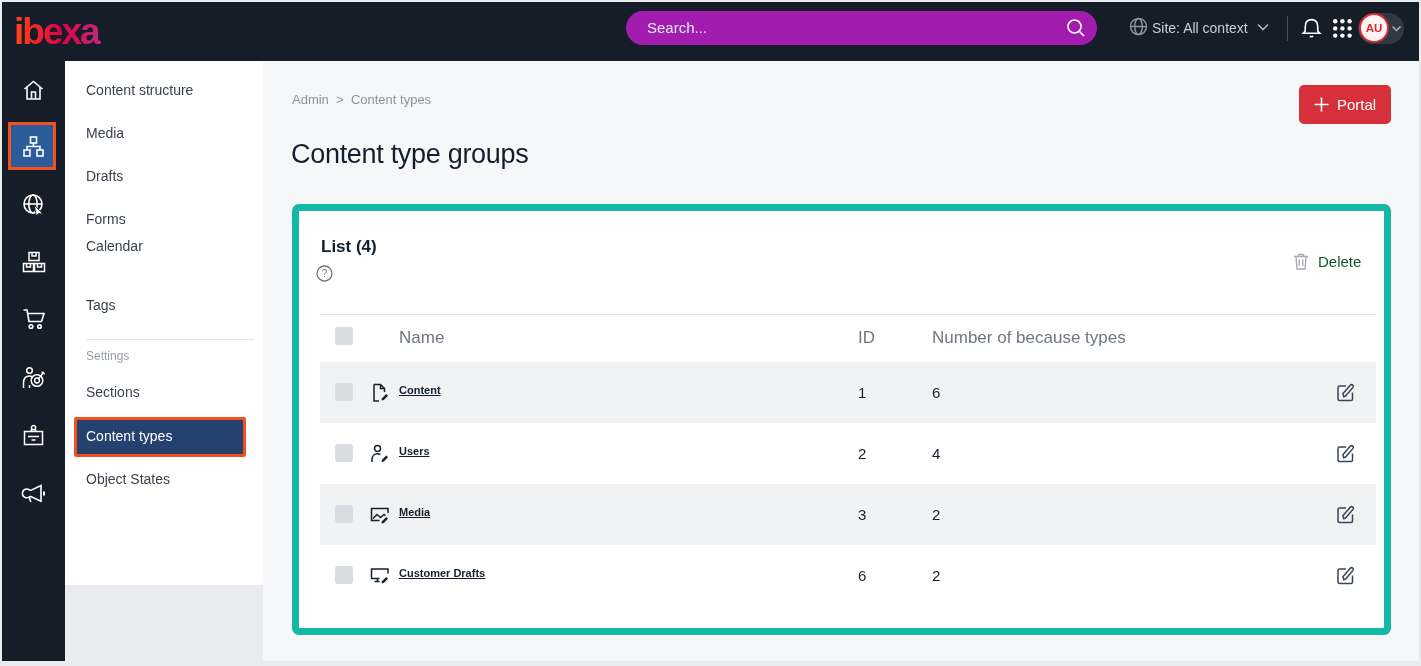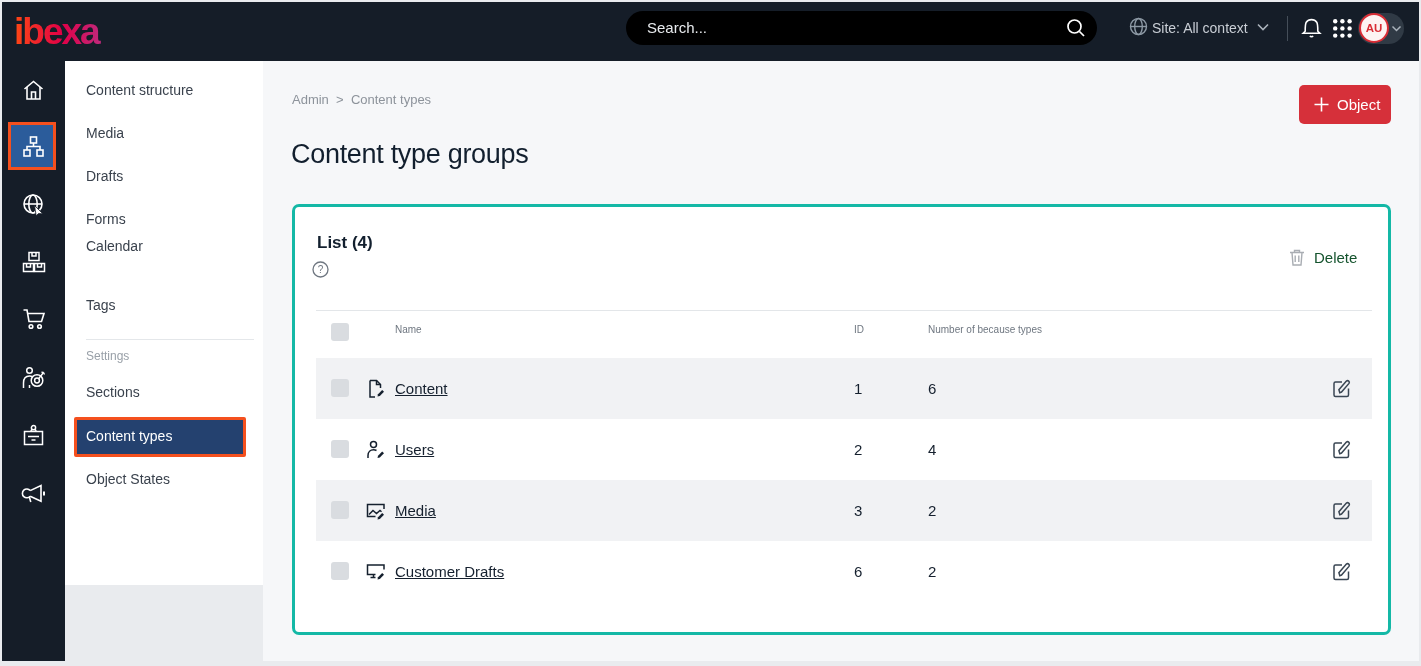--- a/index.html
+++ b/index.html
@@ -3,21 +3,21 @@
 <meta charset="utf-8">
 <style>
   * { margin:0; padding:0; box-sizing:border-box; }
   html,body { width:1421px; height:666px; }
   body { background:#e9ebee; font-family:"Liberation Sans", sans-serif; position:relative; overflow:hidden; }
   .abs { position:absolute; }
 
   
   #topbar { left:2px; top:2px; width:1417px; height:59px; background:#151d28; }
   #logo { left:13px; top:11px; }
-  #searchpill { left:626px; top:11px; width:471px; height:34px; background:#000000; border-radius:17px; color:#e8ebee; font-size:15px; line-height:34px; padding-left:21px; }
+  #searchpill { left:626px; top:11px; width:471px; height:34px; background:#a21caf; border-radius:17px; color:#e8ebee; font-size:15px; line-height:34px; padding-left:21px; }
   #searchicon { left:1065px; top:17px; }
   #siteglobe { left:1129px; top:17px; }
   #sitetext { left:1152px; top:20px; color:#c9ced5; font-size:14px; }
   #sitecaret { left:1256px; top:22px; }
   #topdivider { left:1287px; top:16px; width:1px; height:25px; background:#454e59; }
   #bellicon { left:1301px; top:15px; }
   #gridicon { left:1333px; top:19px; }
   #avatarpill { left:1358px; top:13px; width:46px; height:31px; background:#303a45; border-radius:16px; }
   #avatarcircle { left:1359px; top:13px; width:30px; height:30px; border-radius:50%; background:#fdf3f2; border:2px solid #d92d35; color:#d92d35; font-size:11.5px; font-weight:bold; text-align:center; line-height:26px; }
   #avcaret { left:1391px; top:25px; }
@@ -34,35 +34,35 @@
   #msettings { position:absolute; left:21px; top:288px; color:#99a0a8; font-size:12px; }
   #mactive { position:absolute; left:9px; top:356px; width:172px; height:40px; background:#24416f; border:3px solid #f4501e; border-radius:2px; }
   #mactivetext { position:absolute; left:21px; top:367px; color:#ffffff; font-size:14px; }
 
   
   #main { left:263px; top:61px; width:1156px; height:600px; background:#f6f7f9; }
   #breadcrumb { left:292px; top:92px; font-size:13px; color:#8d939b; }
   #createbtn { left:1299px; top:85px; width:92px; height:39px; background:#d6303a; border-radius:5px; }
   #createbtn span { position:absolute; left:38px; top:11px; color:#fff; font-size:15px; }
   #h1 { left:291px; top:139px; font-size:27px; font-weight:normal; color:#121f2e; letter-spacing:-0.3px; }
-  #card { left:292px; top:204px; width:1099px; height:431px; background:#ffffff; border:3px solid #14b8a6; border-radius:7px; }
+  #card { left:292px; top:204px; width:1099px; height:431px; background:#ffffff; border:7px solid #14b8a6; border-radius:7px; }
 
   
   #listtitle { left:22px; top:26px; font-size:17px; font-weight:bold; color:#121f2e; }
   #infoicon { left:17px; top:54px; }
   #inforow { left:45px; top:59px; font-size:12px; color:#495059; }
   #deletetrash { left:993px; top:41px; }
   #deletetext { left:1019px; top:42px; font-size:15px; color:#14532d; }
   #tablesep { left:21px; top:103px; width:1056px; height:1px; background:#e3e6e9; }
-  .hlabel { position:absolute; top:117px; font-size:10px; color:#6f7781; }
+  .hlabel { position:absolute; top:117px; font-size:17px; color:#6f7781; }
   .checkbox { position:absolute; width:18px; height:18px; background:#d9dce0; border-radius:3px; }
   .row { position:absolute; left:21px; width:1056px; height:61px; }
   .rowgray { background:#f1f2f4; }
   .ricon { position:absolute; left:50px; top:21px; }
-  .rname { position:absolute; left:79px; top:22px; font-size:15px; font-weight:normal; color:#15202e; text-decoration:underline; }
+  .rname { position:absolute; left:79px; top:22px; font-size:11px; font-weight:bold; color:#15202e; text-decoration:underline; }
   .rid { position:absolute; left:538px; top:22px; font-size:15px; color:#15202e; }
   .rnum { position:absolute; left:612px; top:22px; font-size:15px; color:#15202e; }
   .redit { position:absolute; left:1016px; top:21px; }
 </style>
 </head>
 <body>
   <div class="abs" id="topbar"></div>
 
   <svg class="abs" id="logo" width="90" height="38" viewBox="0 0 90 38">
     <defs>
@@ -181,21 +181,21 @@
     <div id="mactivetext">Content types</div>
     <div class="mitem" style="top:410px">Object States</div>
   </div>
 
   <div class="abs" id="main"></div>
   <div class="abs" id="breadcrumb">Admin&nbsp;&nbsp;&gt;&nbsp;&nbsp;<span>Content types</span></div>
   <div class="abs" id="createbtn">
     <svg style="position:absolute;left:14px;top:11px" width="17" height="17" viewBox="0 0 17 17" fill="none" stroke="#ffffff" stroke-width="1.6">
       <path d="M8.5 1.5 V15.5 M1.5 8.5 H15.5"></path>
     </svg>
-    <span>Object</span>
+    <span>Portal</span>
   </div>
   <div class="abs" id="h1">Content type groups</div>
 
   <div class="abs" id="card">
     <div class="abs" id="listtitle">List (4)</div>
     <svg class="abs" id="infoicon" width="17" height="17" viewBox="0 0 17 17" fill="none" stroke="#6f7781" stroke-width="1.3">
       <circle cx="8.5" cy="8.5" r="7.5"></circle>
       <text x="8.5" y="12" font-size="10" fill="#6f7781" stroke="none" text-anchor="middle" font-family="Liberation Sans, sans-serif">?</text>
     </svg>
     <svg class="abs" id="deletetrash" width="18" height="19" viewBox="0 0 18 19" fill="none" stroke="#a9adb3" stroke-width="1.4">

